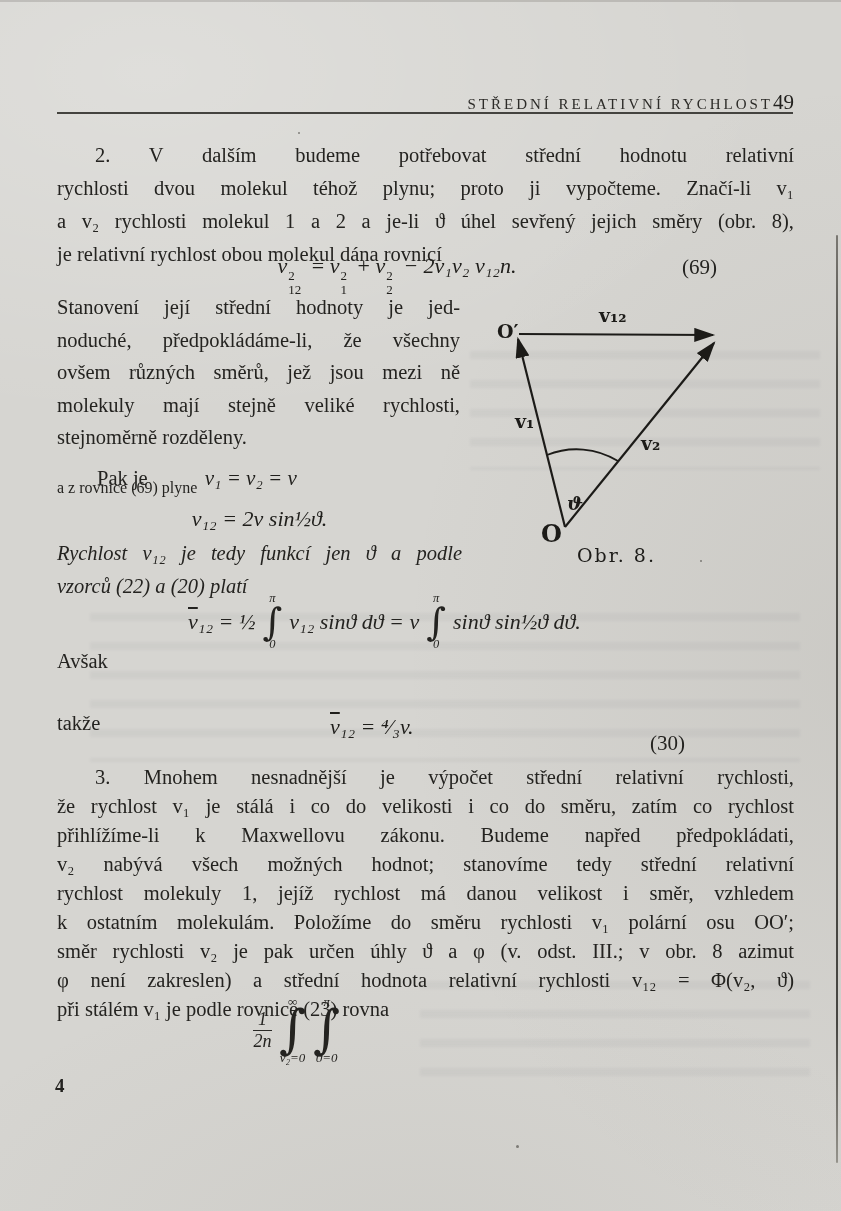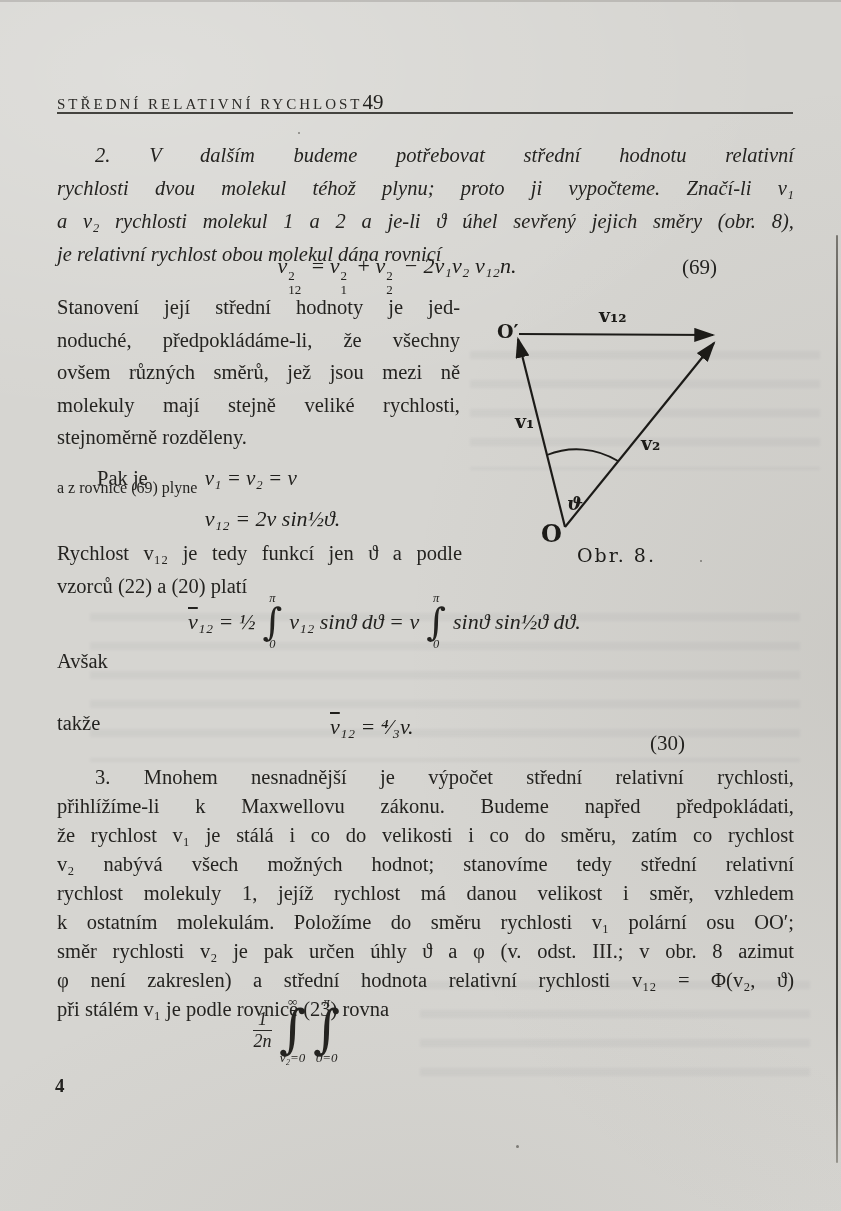--- a/index.html
+++ b/index.html
@@ -60,27 +60,27 @@
 
   <div class="abs top-edge"></div>
   <div class="abs edge-line" style="left:836px;top:235px;height:928px;"></div>
   <div class="abs bleed" style="left:470px;top:330px;width:350px;height:140px;"></div>
   <div class="abs bleed" style="left:90px;top:592px;width:710px;height:170px;"></div>
   <div class="abs bleed" style="left:420px;top:960px;width:390px;height:120px;"></div>
   <div class="abs speck" style="left:516px;top:1145px;"></div>
   <div class="abs speck" style="left:298px;top:132px;width:2px;height:2px;"></div>
   <div class="abs speck" style="left:700px;top:560px;width:2px;height:2px;"></div>
 
-  <div class="abs" style="left:57px;top:90px;width:737px;display:flex;justify-content:flex-start;align-items:baseline;">
+  <div class="abs" style="left:57px;top:90px;width:737px;display:flex;justify-content:flex-end;align-items:baseline;">
     <span class="running-head">STŘEDNÍ RELATIVNÍ RYCHLOST</span>
     <span class="page-num">49</span>
   </div>
   <div class="abs rule" style="left:57px;top:112px;width:736px;"></div>
 
-  <div class="abs para" style="left:57px;top:139px;width:737px;font-style:italic;">
+  <div class="abs para" style="left:57px;top:139px;width:737px;">
     <div class="line first">2. V dalším budeme potřebovat střední hodnotu relativní</div>
     <div class="line">rychlosti dvou molekul téhož plynu; proto ji vypočteme. Značí-li v₁</div>
     <div class="line">a v₂ rychlosti molekul 1 a 2 a je-li ϑ úhel sevřený jejich směry (obr. 8),</div>
     <div class="line last">je relativní rychlost obou molekul dána rovnicí</div>
   </div>
 
   <div class="abs math" style="left:57px;top:253px;width:680px;text-align:center;">
     <i>v</i><span class="ss">
         <span>2</span>
         <span>12</span>
@@ -105,22 +105,22 @@
     <div class="line">ovšem různých směrů, jež jsou mezi ně</div>
     <div class="line">molekuly mají stejně veliké rychlosti,</div>
     <div class="line last">stejnoměrně rozděleny.</div>
   </div>
 
   <div class="abs" style="left:97px;top:466px;font-size:20.5px;">
     <span>Pak je</span>
     <span class="math" style="margin-left:52px;font-size:21px;">v₁ = v₂ = v</span>
   </div>
   <div class="abs" style="left:57px;top:479px;font-size:16px;">a z rovnice (69) plyne</div>
-  <div class="abs math" style="left:71px;top:506px;width:403px;text-align:center;">v₁₂ = 2v sin½ϑ.</div>
-  <div class="abs para col" style="left:57px;top:537px;width:405px;">
+  <div class="abs math" style="left:58px;top:506px;width:403px;text-align:center;">v₁₂ = 2v sin½ϑ.</div>
+  <div class="abs para col" style="left:57px;top:537px;width:405px;font-style:italic;">
     <div class="line">Rychlost v₁₂ je tedy funkcí jen ϑ a podle</div>
     <div class="line last">vzorců (22) a (20) platí</div>
   </div>
 
   <svg class="abs" style="left:495px;top:300px;" width="330" height="272" viewBox="0 0 330 272">
     <defs>
       <marker id="arr" markerWidth="11" markerHeight="8" refX="8.5" refY="3.2" orient="auto">
         <path d="M0,0 L9.5,3.2 L0,6.4 z" fill="#1c1b18"></path>
       </marker>
     </defs>
@@ -162,22 +162,22 @@
 
   <div class="abs" style="left:57px;top:712px;font-size:20.5px;">takže</div>
 
   <div class="abs math" style="left:330px;top:714px;">
     <span class="ovl">v</span><span>₁₂</span><span> = ⁴⁄₃v.</span>
   </div>
   <span class="abs eqnum" style="left:650px;top:731px;">(30)</span>
 
   <div class="abs para tight" style="left:57px;top:763px;width:737px;">
     <div class="line first">3. Mnohem nesnadnější je výpočet střední relativní rychlosti,</div>
+    <div class="line">že rychlost v₁ je stálá i co do velikosti i co do směru, zatím co rychlost</div>
     <div class="line">přihlížíme-li k Maxwellovu zákonu. Budeme napřed předpokládati,</div>
-    <div class="line">že rychlost v₁ je stálá i co do velikosti i co do směru, zatím co rychlost</div>
     <div class="line">v₂ nabývá všech možných hodnot; stanovíme tedy střední relativní</div>
     <div class="line">rychlost molekuly 1, jejíž rychlost má danou velikost i směr, vzhledem</div>
     <div class="line">k ostatním molekulám. Položíme do směru rychlosti v₁ polární osu OO′;</div>
     <div class="line">směr rychlosti v₂ je pak určen úhly ϑ a φ (v. odst. III.; v obr. 8 azimut</div>
     <div class="line">φ není zakreslen) a střední hodnota relativní rychlosti v₁₂ = Φ(v₂, ϑ)</div>
     <div class="line last">při stálém v₁ je podle rovnice (23) rovna</div>
   </div>
 
   <div class="abs eqflex big" style="left:253px;top:995px;">
     <span class="frac">

